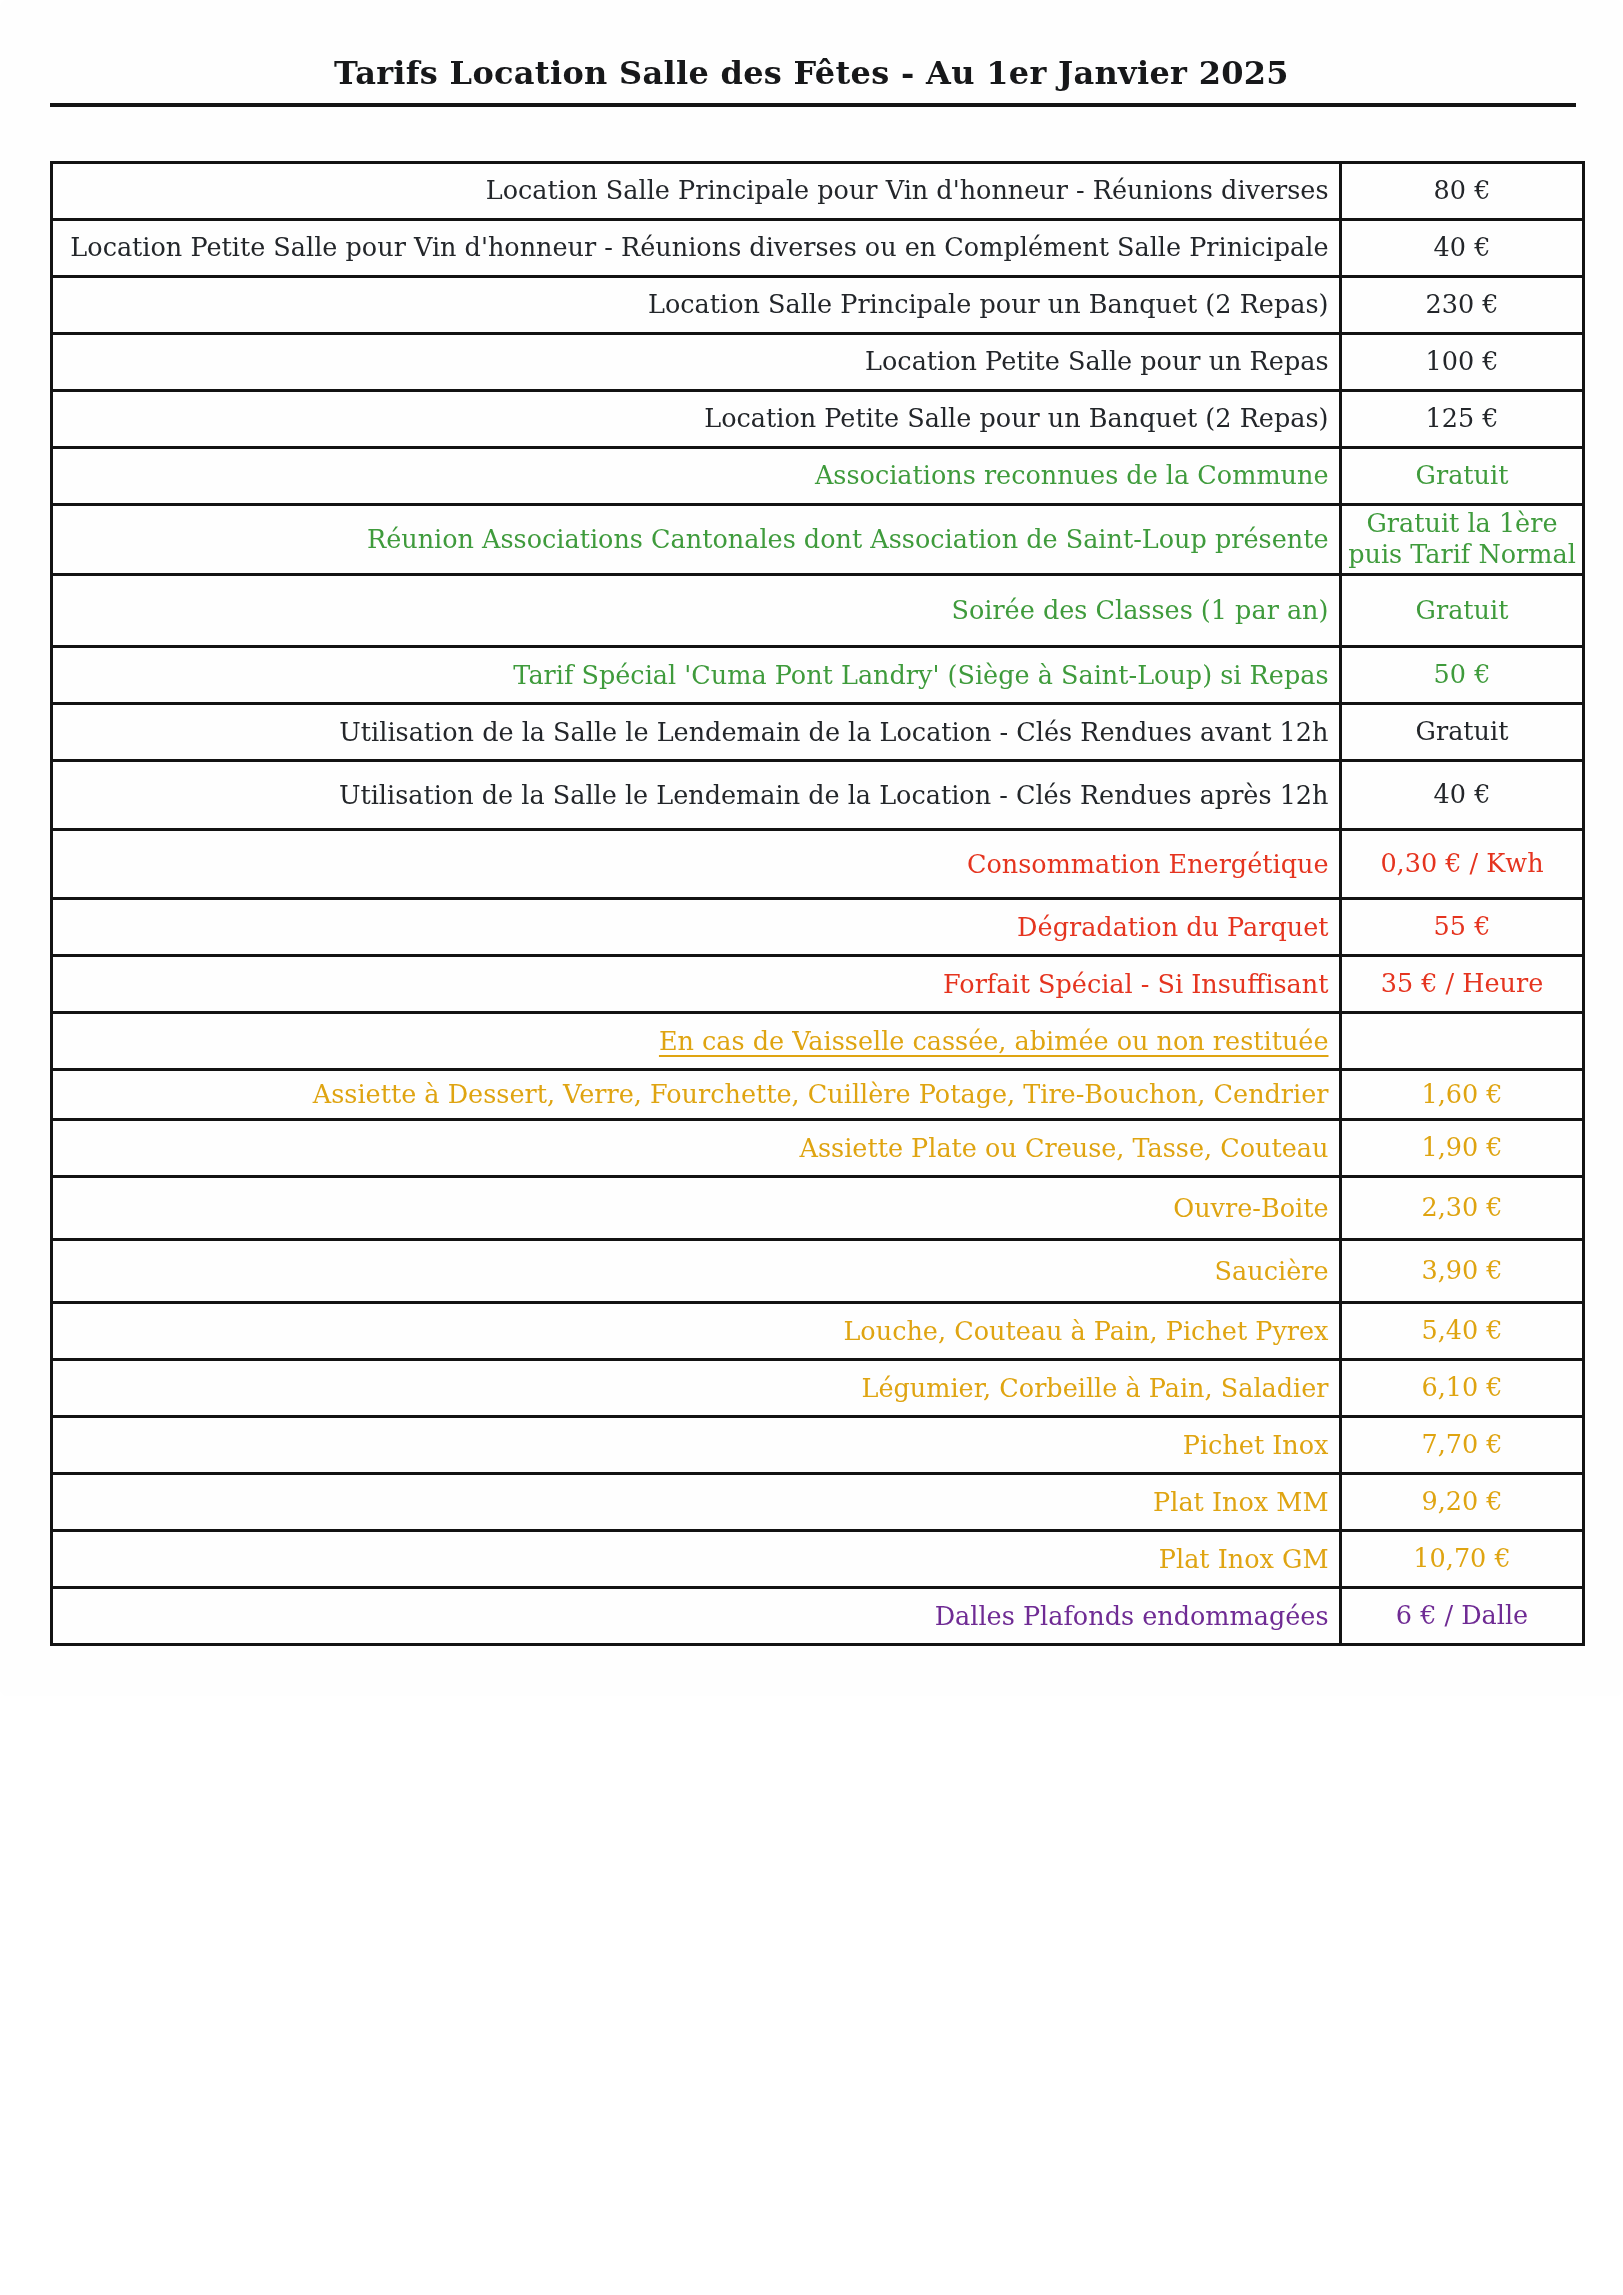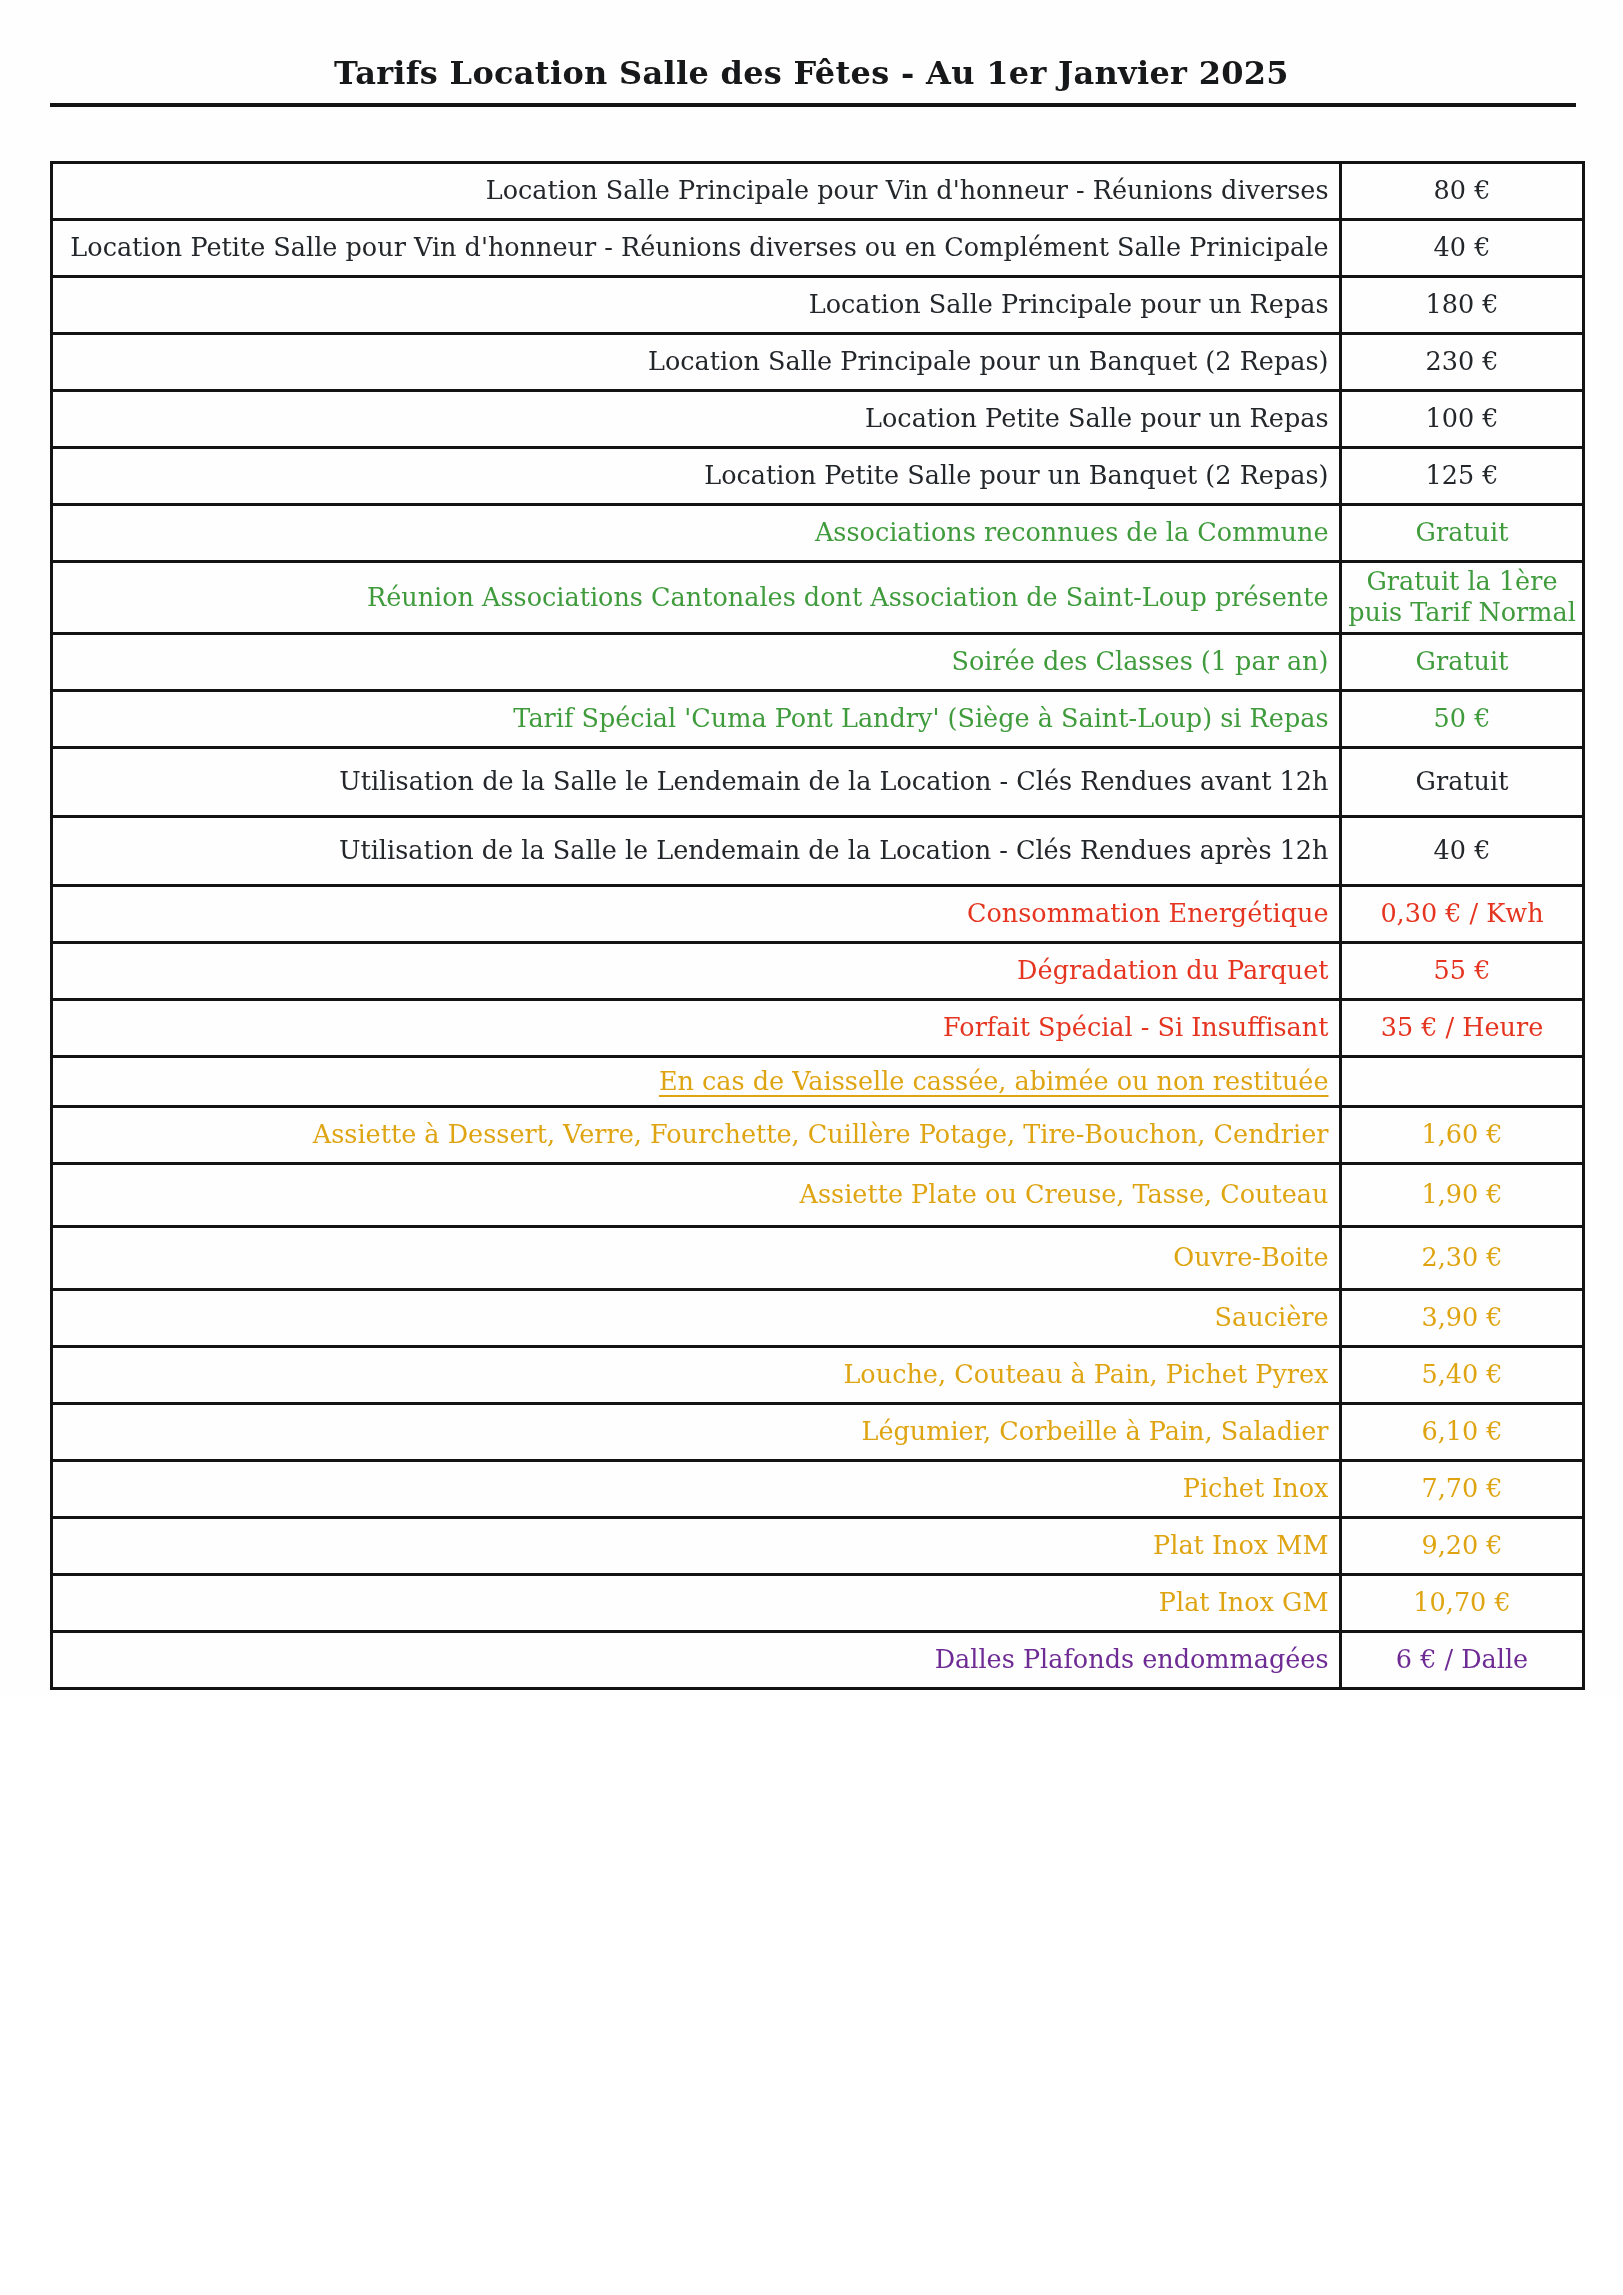--- a/index.html
+++ b/index.html
@@ -81,24 +81,20 @@
       <col style="width:243px">
     </colgroup>
     <tbody>
         <tr style="color: rgb(35, 38, 42);">
           <td class="label">Location Salle Principale pour Vin d'honneur - Réunions diverses</td>
           <td class="value">80 €</td>
         </tr>
         <tr style="color: rgb(35, 38, 42);">
           <td class="label">Location Petite Salle pour Vin d'honneur - Réunions diverses ou en Complément Salle Prinicipale</td>
           <td class="value">40 €</td>
-        </tr>
-        <tr style="color: rgb(35, 38, 42);">
-          <td class="label">Location Salle Principale pour un Repas</td>
-          <td class="value">180 €</td>
         </tr>
         <tr style="color: rgb(35, 38, 42);">
           <td class="label">Location Salle Principale pour un Banquet (2 Repas)</td>
           <td class="value">230 €</td>
         </tr>
         <tr style="color: rgb(35, 38, 42);">
           <td class="label">Location Petite Salle pour un Repas</td>
           <td class="value">100 €</td>
         </tr>
         <tr style="color: rgb(35, 38, 42);">

